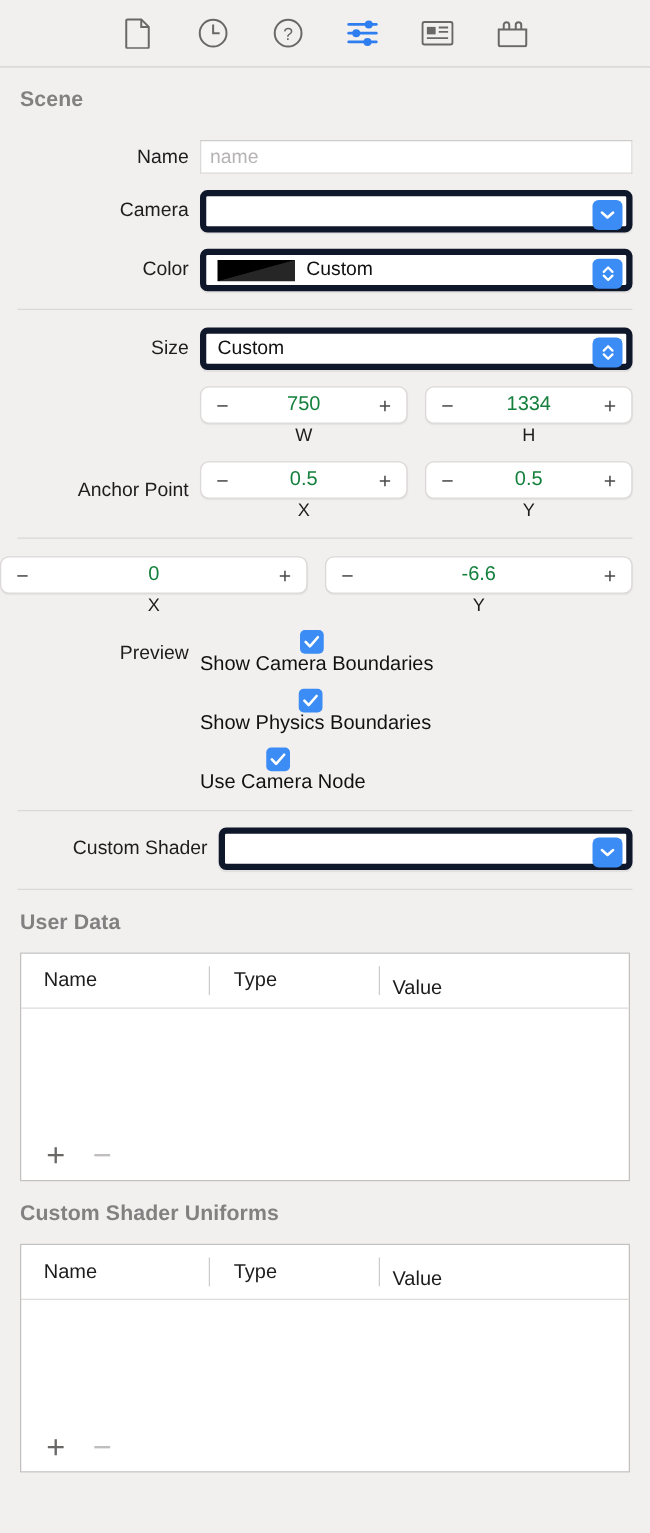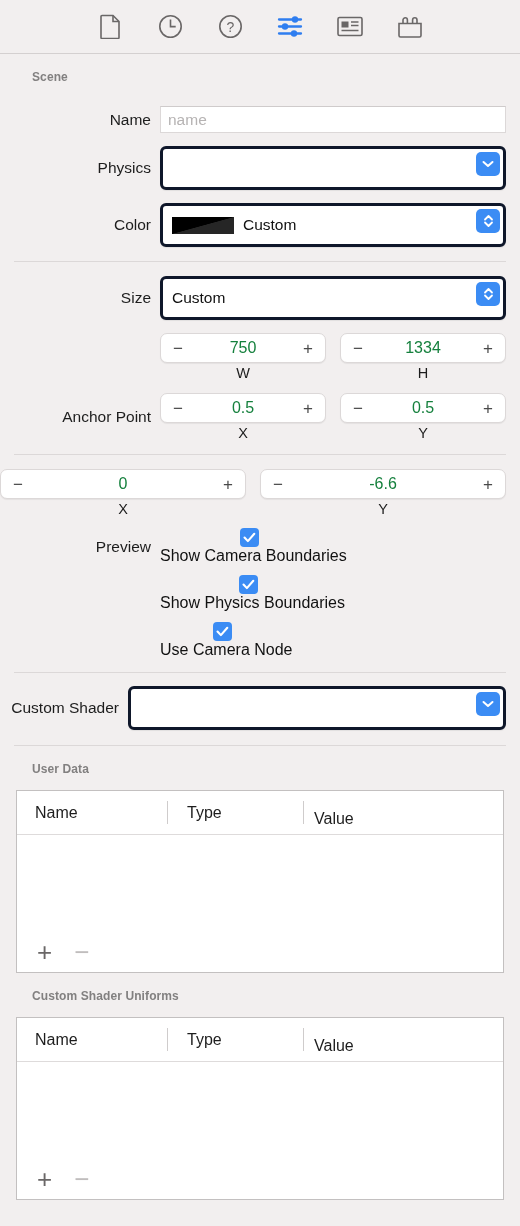--- a/index.html
+++ b/index.html
@@ -17,22 +17,22 @@
     gap: 26px; border-bottom: 1px solid #d4d0d0; background: #f2efef;
   }
   .tb-btn {
     width: 34px; height: 34px; display: flex; align-items: center; justify-content: center;
     border: none; background: none; cursor: default;
   }
   .tb-btn svg { display: block; }
 
   
   .sect-title {
-    font-size: 12px; font-weight: bold; color: #828080;
-    padding-left: 16px; letter-spacing: .1px; margin-left: 16px;
+    font-size: 17px; font-weight: bold; color: #828080;
+    padding-left: 16px; letter-spacing: .1px;
   }
   .divider { height: 1px; background: #dcd8d8; margin: 0 14px; }
 
   
   .row { display: flex; align-items: center; padding: 0 14px 0 0; }
   .lbl {
     width: 160px; text-align: right; padding-right: 9px;
     font-size: 15.5px; color: #1d1d1d; flex: none;
   }
 
@@ -40,21 +40,21 @@
   .textfield {
     flex: 1; height: 27px; background: #fff;
     border: 1px solid #dcd8d8; border-top-color: #cfcbcb;
     display: flex; align-items: center; padding: 0 7px;
     font-size: 15.5px; color: #1d1d1d;
   }
   .textfield .ph { color: #b6b3b3; }
 
   
   .popup {
-    flex: 1; height: 44px; background: #fff; border: 3px solid #0f172a;
+    flex: 1; height: 34px; background: #fff; border: 5px solid #0f172a;
     border-radius: 6px; position: relative; display: flex; align-items: center;
     padding: 0 34px 0 9px; font-size: 15.5px; color: #111;
     box-shadow: 0 1px 1px rgba(0,0,0,.07);
   }
   .popup .chev {
     position: absolute; right: 3px; top: 3px; width: 24px; height: 24px;
     background: #3b8cf4; border-radius: 5px;
     display: flex; align-items: center; justify-content: center;
   }
   .popup .chev svg { display: block; }
@@ -155,21 +155,21 @@
   <div style="height:22px"></div>
   <div class="row">
     <div class="lbl">Name</div>
     <div class="textfield">
       <span class="ph">name</span>
     </div>
   </div>
 
   <div style="height:13px"></div>
   <div class="row">
-    <div class="lbl">Physics</div>
+    <div class="lbl">Camera</div>
     <div class="popup">
       <span></span>
       <span class="chev">
         <svg width="12" height="8" viewBox="0 0 12 8">
             <path d="M1.5 2l4.5 4 4.5-4" fill="none" stroke="#fff" stroke-width="2" stroke-linecap="round" stroke-linejoin="round"></path>
           </svg>
       </span>
     </div>
   </div>
 
@@ -313,21 +313,21 @@
       </span>
       <span class="cbtext">Use Camera Node</span>
     </div>
   </div>
 
   <div style="height:13px"></div>
   <div class="divider"></div>
   <div style="height:13px"></div>
 
   <div class="row">
-    <div class="lbl" style="width:128px">Custom Shader</div>
+    <div class="lbl" style="width:175px">Custom Shader</div>
     <div class="popup">
       <span></span>
       <span class="chev">
         <svg width="12" height="8" viewBox="0 0 12 8">
             <path d="M1.5 2l4.5 4 4.5-4" fill="none" stroke="#fff" stroke-width="2" stroke-linecap="round" stroke-linejoin="round"></path>
           </svg>
       </span>
     </div>
   </div>
 

